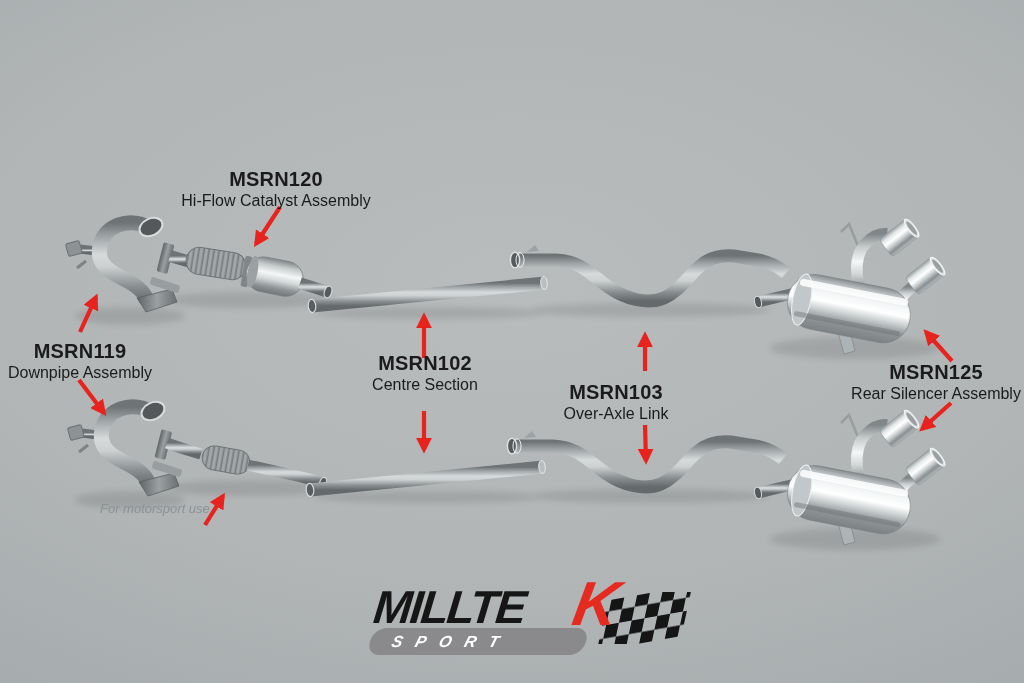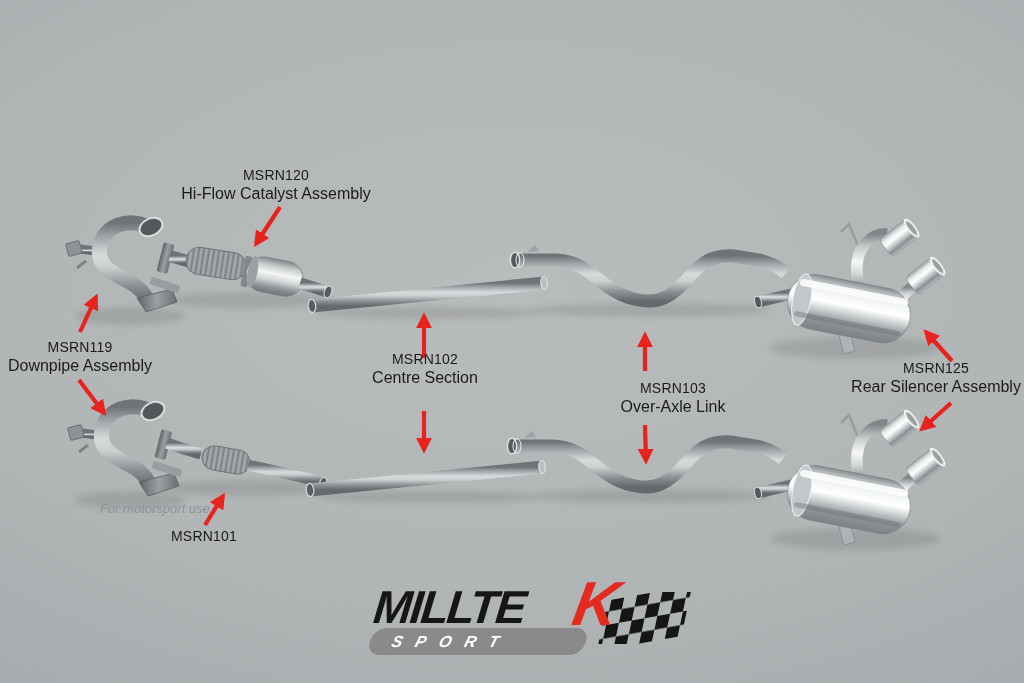--- a/index.html
+++ b/index.html
@@ -3,21 +3,21 @@
 <meta charset="utf-8">
 <style>
   html,body{margin:0;padding:0;background:#8f9496;}
   .stage{
     position:relative;width:1024px;height:683px;overflow:hidden;
     background:radial-gradient(ellipse 120% 100% at 50% 42%, #b9bcbd 0%, #b1b5b6 45%, #a3a8aa 80%, #989da0 100%);
     font-family:"Liberation Sans", sans-serif;
   }
   .art{position:absolute;left:0;top:0;width:1024px;height:683px;}
   .plabel{position:absolute;width:220px;text-align:center;color:#1b1b1b;line-height:1.1;}
-  .pnum{font-size:14px;font-weight:normal;letter-spacing:.2px;}
+  .pnum{font-size:20px;font-weight:bold;letter-spacing:.2px;}
   .pdesc{font-size:16px;margin-top:2px;}
   .note{position:absolute;left:100px;top:501px;font-size:13px;font-style:italic;color:#8d9295;}
   
   .logo{position:absolute;left:362px;top:576px;width:345px;height:95px;}
   .logo .flag{position:absolute;left:228px;top:16px;z-index:1;}
   .logo .bar{
     position:absolute;left:8px;top:52px;width:216px;height:27px;z-index:1;
     background:#8a8a8c;border-radius:13px;transform:skewX(-16deg);
     color:#ffffff;font-weight:bold;font-style:italic;font-size:16px;
     letter-spacing:13px;line-height:27px;padding-left:22px;box-sizing:border-box;
@@ -197,27 +197,26 @@
 
   <div class="plabel" style="left:166px;top:168px;">
     <div class="pnum">MSRN120</div>
     <div class="pdesc">Hi-Flow Catalyst Assembly</div>
   </div>
   <div class="plabel" style="left:-30px;top:340px;">
     <div class="pnum">MSRN119</div>
     <div class="pdesc">Downpipe Assembly</div>
   </div>
   <div class="plabel" style="left:94px;top:529px;">
-    <div class="pnum">MSRN101</div>
   </div>
   <div class="plabel" style="left:315px;top:352px;">
     <div class="pnum">MSRN102</div>
     <div class="pdesc">Centre Section</div>
   </div>
-  <div class="plabel" style="left:563px;top:381px;">
+  <div class="plabel" style="left:506px;top:381px;">
     <div class="pnum">MSRN103</div>
     <div class="pdesc">Over-Axle Link</div>
   </div>
   <div class="plabel" style="left:826px;top:361px;">
     <div class="pnum">MSRN125</div>
     <div class="pdesc">Rear Silencer Assembly</div>
   </div>
 
   <div class="note">For motorsport use</div>
 

